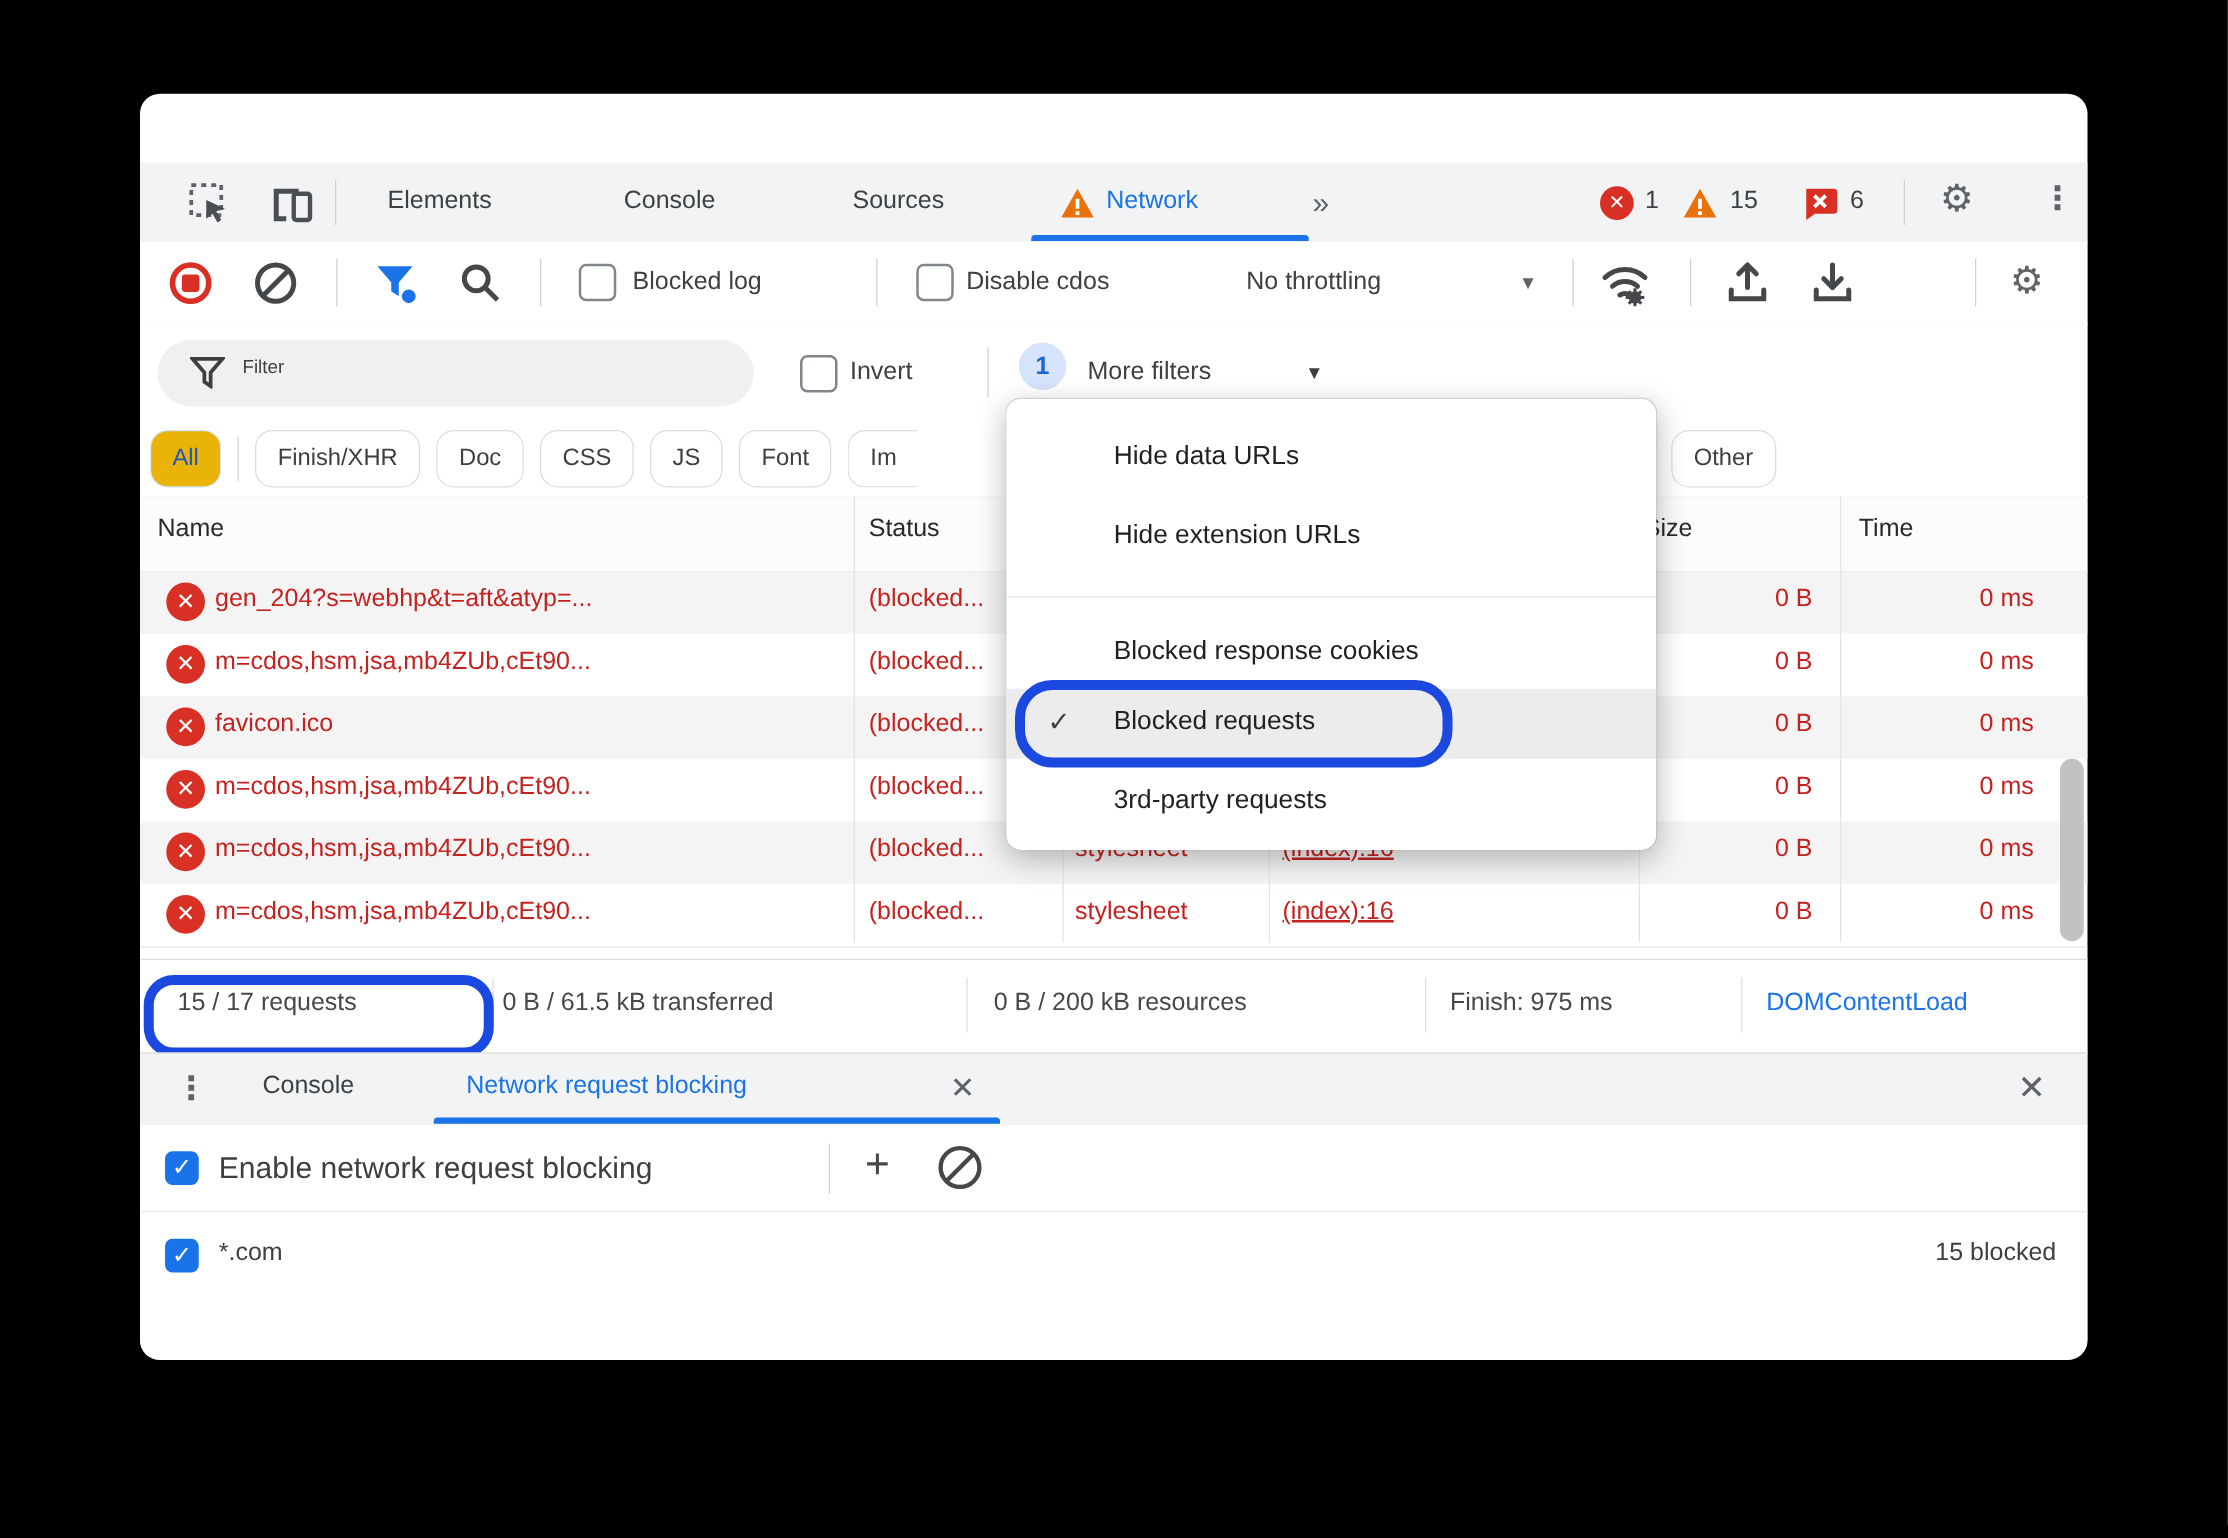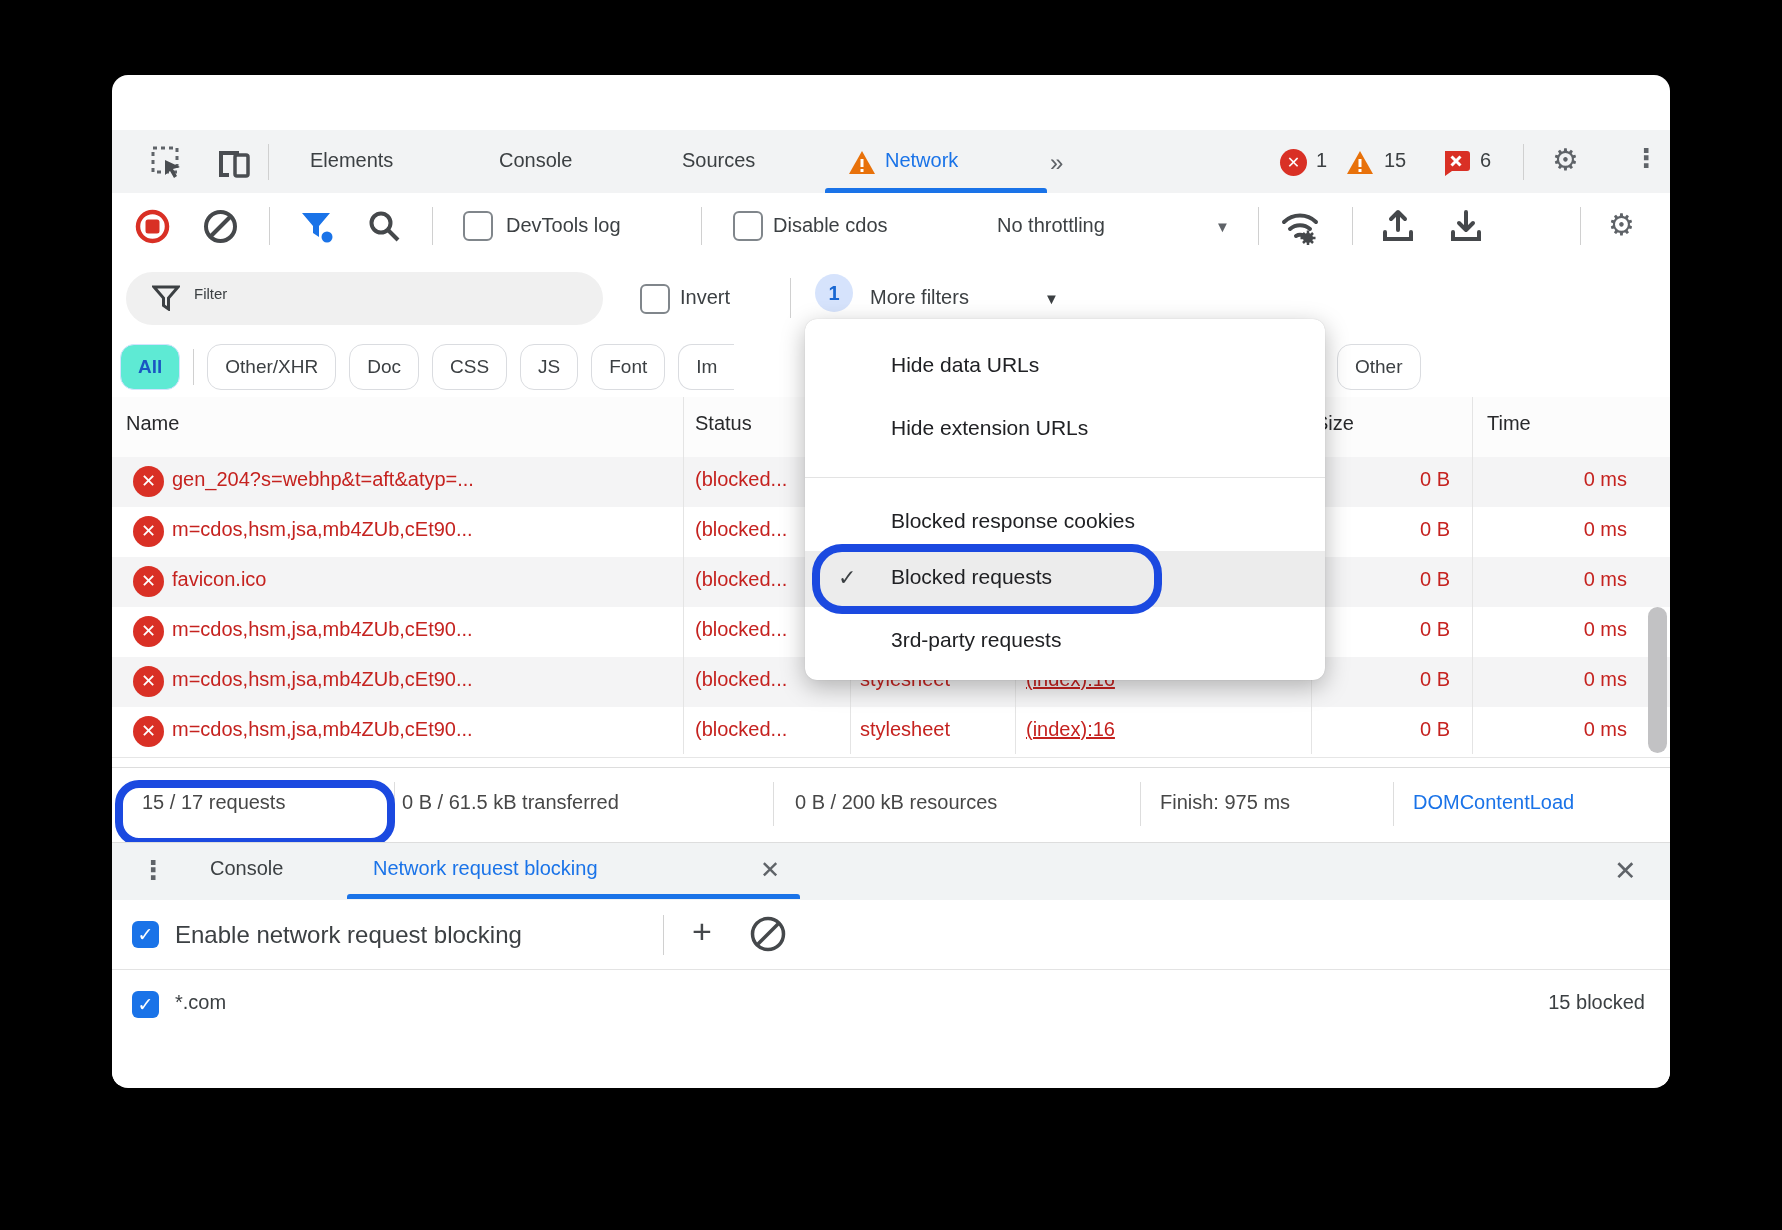--- a/index.html
+++ b/index.html
@@ -26,21 +26,21 @@
   .caret{font-size:15px;color:#5f6368;}
   
   .filterrow{left:0;top:184px;width:100%;height:78px;background:#fff;}
   .pill{left:14px;top:13px;width:477px;height:53px;background:#f0f0f0;border-radius:27px;}
   .badge{left:703px;top:15px;width:38px;height:38px;border-radius:50%;background:#d6e3fc;
     color:#1967d2;font-weight:bold;font-size:20px;text-align:center;line-height:38px;}
   
   .chiprow{left:0;top:262px;width:100%;height:60px;background:#fff;border-bottom:1px solid #e0e0e0;}
   .chip{display:inline-flex;align-items:center;height:44px;padding:0 17px;border:1.5px solid #dadce0;
     border-radius:14px;font-size:19px;color:#3c4043;background:#fff;white-space:nowrap;}
-  .chip-all{background:#5eead4;border-color:#d3e3fd;color:#1a56c2;font-weight:bold;}
+  .chip-all{background:#eab308;border-color:#d3e3fd;color:#1a56c2;font-weight:normal;}
   .chipflex{left:8px;top:7px;display:flex;gap:13px;align-items:center;}
   
   .colsep{top:322px;height:357px;width:1px;background:#e4e4e4;}
   .thead{left:0;top:322px;width:100%;height:60px;background:#fcfcfc;border-bottom:1px solid #d0d0d0;}
   .thtxt{top:15px;font-size:20px;color:#28292b;}
   .trows{left:0;top:382px;width:100%;height:300px;}
   .trow{position:absolute;left:0;width:100%;height:50px;}
   .stripe{background:#f4f4f5;}
   .rcell{position:absolute;top:11px;font-size:20px;color:#c5221f;white-space:nowrap;}
   .xicon{position:absolute;left:21px;top:9px;width:31px;height:31px;border-radius:50%;background:#d93025;
@@ -151,21 +151,21 @@
           </svg>
     </span>
     <span class="abs" style="left:255px;top:16px;">
       <svg width="35" height="35" viewBox="0 0 35 35">
             <circle cx="14" cy="14" r="9.5" fill="none" stroke="#45484b" stroke-width="4"></circle>
             <line x1="21" y1="21" x2="31" y2="31" stroke="#45484b" stroke-width="4"></line>
           </svg>
     </span>
     <div class="abs vdiv" style="left:320px;top:14px;height:38px;"></div>
     <span class="abs cb" style="left:351px;"></span>
-    <span class="abs tbtxt" style="left:394px;">DevTools log</span>
+    <span class="abs tbtxt" style="left:394px;">Blocked log</span>
     <div class="abs vdiv" style="left:589px;top:14px;height:38px;"></div>
     <span class="abs cb" style="left:621px;"></span>
     <span class="abs tbtxt" style="left:661px;">Disable cdos</span>
     <span class="abs tbtxt" style="left:885px;">No throttling</span>
     <span class="abs caret" style="left:1103px;top:25px;">▼</span>
     <div class="abs vdiv" style="left:1146px;top:14px;height:38px;"></div>
     <span class="abs" style="left:1166px;top:16px;">
       <svg width="44" height="36" viewBox="0 0 44 36">
             <path d="M6 13 A23 23 0 0 1 38 13" fill="none" stroke="#45484b" stroke-width="4" stroke-linecap="round"></path>
             <path d="M12 20 A15 15 0 0 1 32 20" fill="none" stroke="#45484b" stroke-width="4" stroke-linecap="round"></path>
@@ -210,21 +210,21 @@
     <div class="abs vdiv" style="left:678px;top:19px;height:40px;"></div>
     <span class="abs badge">1</span>
     <span class="abs tbtxt" style="left:758px;top:27px;">More filters</span>
     <span class="abs caret" style="left:932px;top:31px;color:#3c4043;">▼</span>
   </div>
 
   <div class="abs chiprow">
     <div class="abs chipflex">
       <span class="chip chip-all">All</span>
       <span class="vdiv" style="height:36px;"></span>
-      <span class="chip">Other/XHR</span>
+      <span class="chip">Finish/XHR</span>
       <span class="chip">Doc</span>
       <span class="chip">CSS</span>
       <span class="chip">JS</span>
       <span class="chip">Font</span>
       <span class="chip" style="border-radius:14px 0 0 14px;border-right:none;">Im</span>
     </div>
     <span class="abs chip" style="left:1225px;top:7px;">Other</span>
   </div>
 
   <div class="abs thead">

